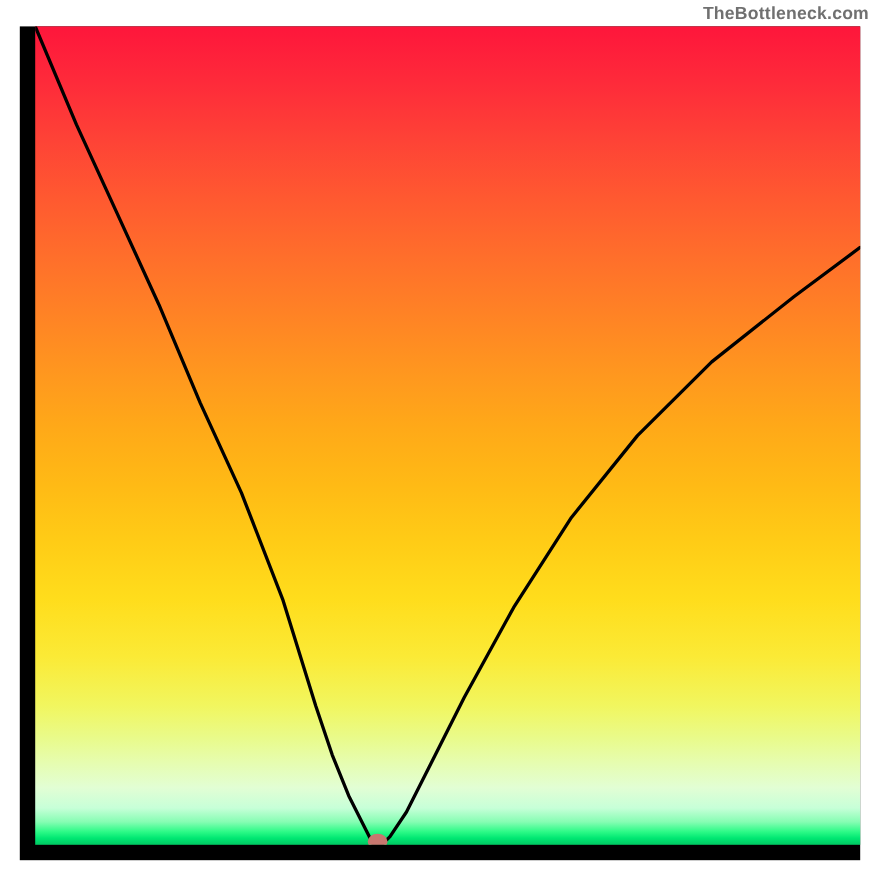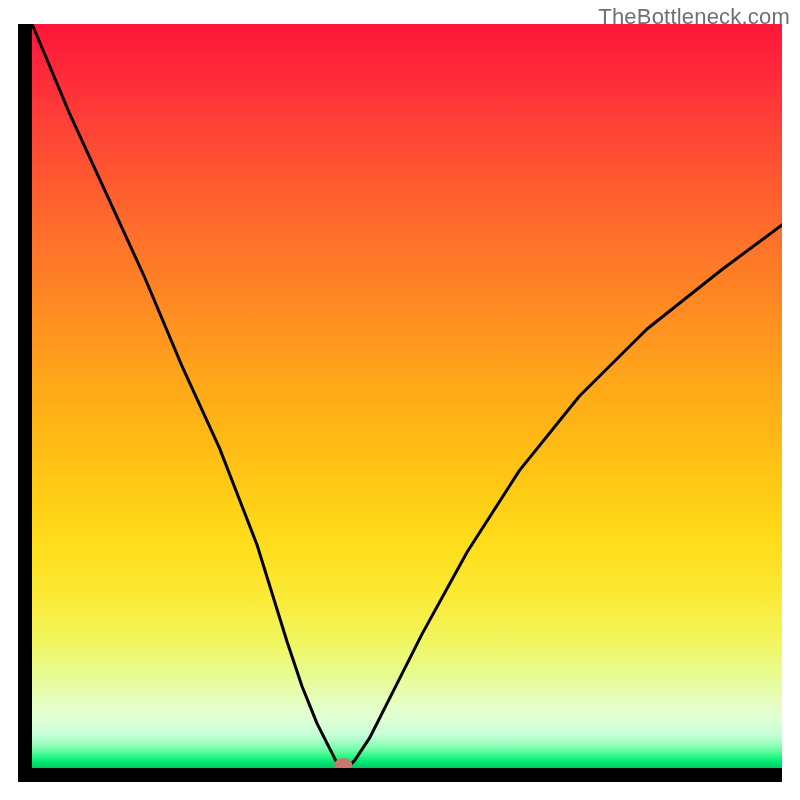--- a/index.html
+++ b/index.html
@@ -10,22 +10,22 @@
   }
   .wrap {
     width: 800px;
     height: 800px;
     position: relative;
   }
   .watermark {
     position: absolute;
     top: 4px;
     right: 10px;
-    font-size: 22px;
-    font-weight: 400;
+    font-size: 16px;
+    font-weight: 700;
     color: #707070;
     letter-spacing: 0.2px;
     z-index: 10;
   }
   .plot-frame {
     position: absolute;
     left: 18px;
     top: 24px;
     width: 764px;
     height: 758px;

